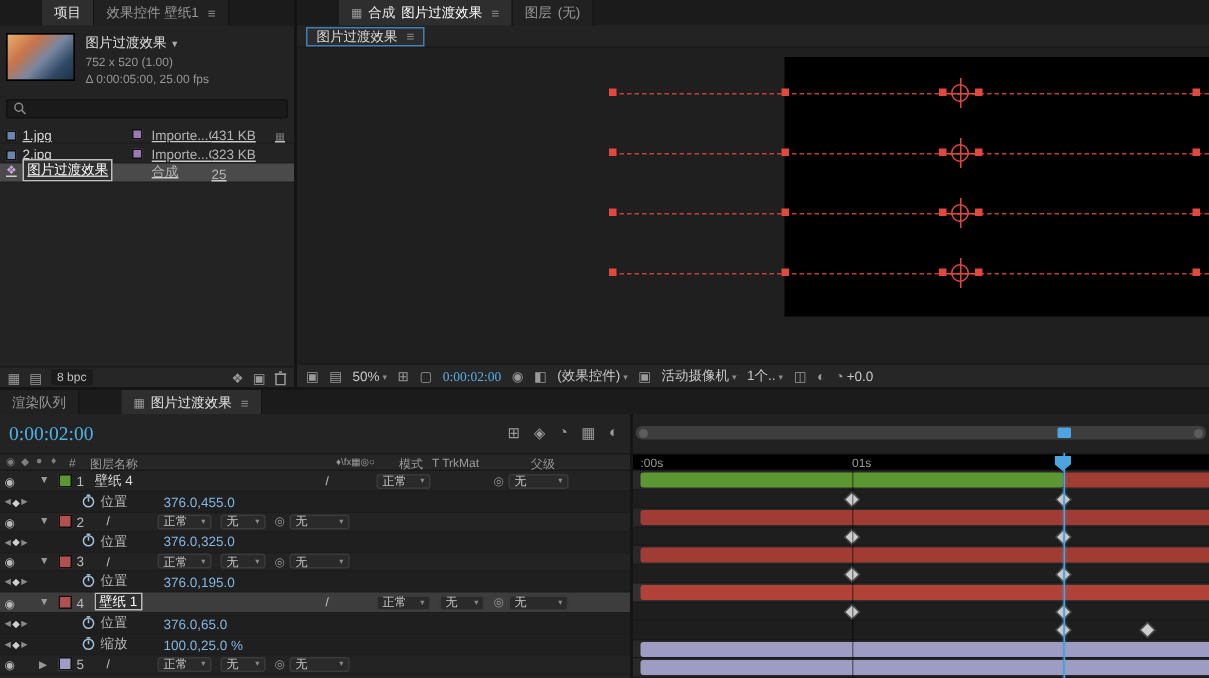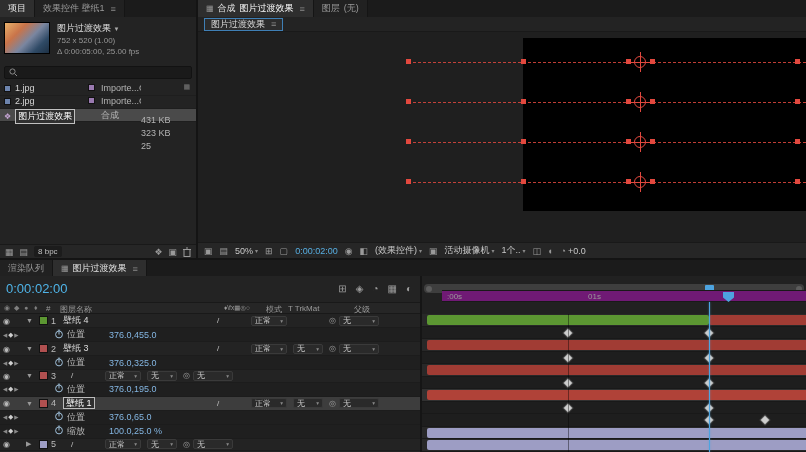--- a/index.html
+++ b/index.html
@@ -1,40 +1,40 @@
 <!DOCTYPE html>
 <html><head>
 <meta charset="utf-8">
 <style>
 *{margin:0;padding:0;box-sizing:border-box;}
 html,body{background:#111;}
 .app{position:relative;width:806px;height:452px;background:#141414;font-family:"Liberation Sans",sans-serif;font-size:9px;color:#ccc;overflow:hidden;}
-.mono{font-family:Liberation Sans, sans-serif;}
+.mono{font-family:Liberation Serif, serif;}
 
 
 .tabbar{height:17px;background:#1b1b1b;display:flex;align-items:stretch;}
 .tab{display:flex;align-items:center;gap:4px;padding:0 8px;color:#9a9a9a;background:#212121;border-right:1px solid #151515;white-space:nowrap;}
-.tab.active{background:#2e2e2e;color:#e4e4e4;}
+.tab.active{background:#2e2e2e;color:#e4e4e4;margin-left:28px;}
 .menu-ic{color:#8a8a8a;font-size:9px;margin-left:2px;}
 .tab-ic{color:#9a9a9a;font-size:8px;}
 
 
 .project-panel{position:absolute;left:0;top:0;width:196px;height:258px;background:#232323;}
 .pprev{position:relative;height:44px;}
 .thumb{position:absolute;left:4px;top:5px;width:46px;height:32px;border:1px solid #000;
  background:linear-gradient(135deg,#e8b06a 0%,#c9744a 30%,#7a86a0 55%,#2f4a66 78%,#1d3044 100%);}
 .pmeta{position:absolute;left:57px;top:6px;line-height:11px;}
 .pmeta .t1{color:#e0e0e0;}
 .pmeta .t1 .ca{font-size:6px;color:#aaa;}
 .pmeta .t2,.pmeta .t3{color:#979797;font-size:8px;}
 .psearch{position:relative;margin:5px 4px 4px 4px;height:13px;background:#1a1a1a;border:1px solid #121212;border-radius:2px;display:flex;align-items:center;padding:0 4px;gap:4px;}
 .phead{position:relative;height:13px;background:#2a2a2a;border-top:1px solid #191919;border-bottom:1px solid #191919;color:#9a9a9a;font-size:8px;}
 .phead span{position:absolute;top:2px;}
 .prows{position:relative;}
-.prow{display:flex;align-items:flex-start;height:13px;border-bottom:1px solid #1e1e1e;}
+.prow{display:flex;align-items:flex-end;height:13px;border-bottom:1px solid #1e1e1e;text-decoration:underline;}
 .prow.selrow{background:#4a4a4a;}
 .p-name{width:88px;display:flex;align-items:center;gap:4px;padding-left:4px;overflow:hidden;white-space:nowrap;color:#d6d6d6;}
 .p-tico{width:13px;}
 .p-type{width:40px;color:#b4b4b4;overflow:hidden;white-space:nowrap;}
 .p-size{width:36px;color:#b4b4b4;margin-top:32px;}
 .p-x{flex:1;color:#787878;font-size:7px;text-align:right;padding-right:6px;}
 .sq{display:inline-block;width:7px;height:7px;border:1px solid #111;}
 .sq.b{background:#6d84ad;}
 .sq.p{background:#9a7ab0;}
 .cico{color:#c7a6d6;font-size:8px;}
@@ -99,21 +99,21 @@
 .sw-ic{margin-left:24px;width:13px;}
 .plabel{width:42px;color:#b8b8b8;}
 .pvalue{color:#84b6e2;}
 
 .tl-right{position:absolute;left:420px;top:0;right:0;height:100%;background:#212121;border-left:2px solid #151515;}
 .tnav{position:absolute;top:8px;left:2px;right:2px;height:9px;background:#3e3e3e;border-radius:4px;}
 .tnav::before,.tnav::after{content:"";position:absolute;top:1.5px;width:6px;height:6px;border-radius:50%;background:#5c5c5c;}
 .tnav::before{left:2px;}
 .tnav::after{right:2px;}
 .tnav-notch{position:absolute;left:281px;top:1px;width:9px;height:7px;background:#4da4e0;border-radius:1px;}
-.truler{position:absolute;top:14px;left:0;right:0;height:12px;background:#701a75;border-top:1px solid #191919;border-bottom:1px solid #191919;margin-left:20px;}
+.truler{position:absolute;top:26px;left:0;right:0;height:12px;background:#000000;border-top:1px solid #191919;border-bottom:1px solid #191919;}
 .rlab{position:absolute;top:1px;color:#9a9a9a;font-size:8px;}
 .cti{position:absolute;left:281px;top:1px;width:11px;height:10px;background:#4da4e0;clip-path:polygon(0 0,100% 0,100% 55%,50% 100%,0 55%);}
 .tr-rows{position:absolute;left:0;top:38px;right:0;bottom:0;display:flex;flex-direction:column;overflow:hidden;}
 .trr{position:relative;flex:0 0 12.5px;border-bottom:1px solid #191919;background:#282828;z-index:1;}
 .trr.prp{background:#1e1e1e;}
 .trr.selr{background:#313131;}
 .bar{position:absolute;top:1px;height:10px;border-radius:2px;z-index:1;}
 .kf{position:absolute;top:3px;width:6px;height:6px;background:#cdcdcd;transform:rotate(45deg);z-index:3;box-shadow:0 0 0 1px #4a4a4a;}
 .grid{position:absolute;top:0;bottom:0;width:1px;background:rgba(0,0,0,.4);z-index:2;}
 .phline{position:absolute;left:287px;top:26px;bottom:0;width:1px;background:#4da4e0;box-shadow:0 0 2px rgba(77,164,224,.8);z-index:6;}
@@ -356,21 +356,20 @@
                   <line x1="3.8" y1="1.2" x2="6.2" y2="1.2" stroke="#9fc0da" stroke-width="1"></line>
                 </svg></span>
               <span class="plabel">位置</span>
               <span class="pvalue">376.0,455.0</span>
             </div>
             <div class="tlr lay">
               <span class="c-av"><span class="eye">◉</span></span>
               <span class="c-tw">▼</span>
               <span class="c-label" style="background:#b05050"></span>
               <span class="c-num">2</span>
-              <span class="c-namew"><span class="nm">壁纸 3</span></span>
               <span class="c-sw">/</span>
               <span class="c-dd c-mode">
                 <span>正常</span>
                 <span class="ca">▾</span>
               </span>
               <span class="c-dd c-trk">
                 <span>无</span>
                 <span class="ca">▾</span>
               </span>
               <span class="c-par">

